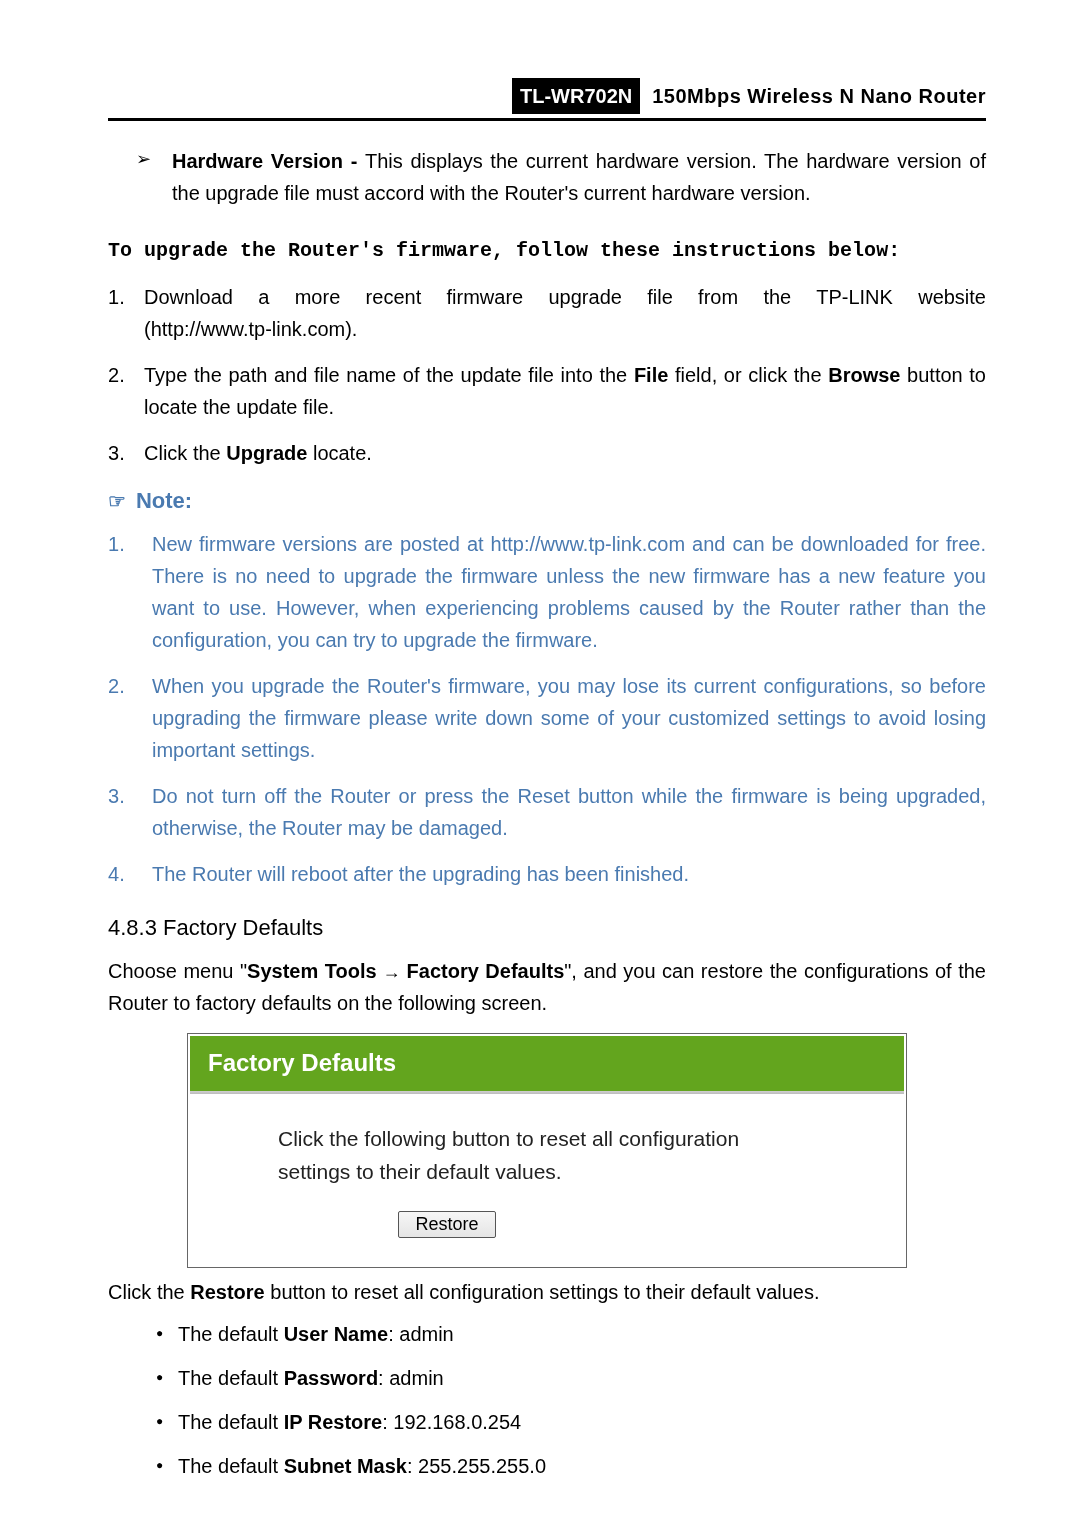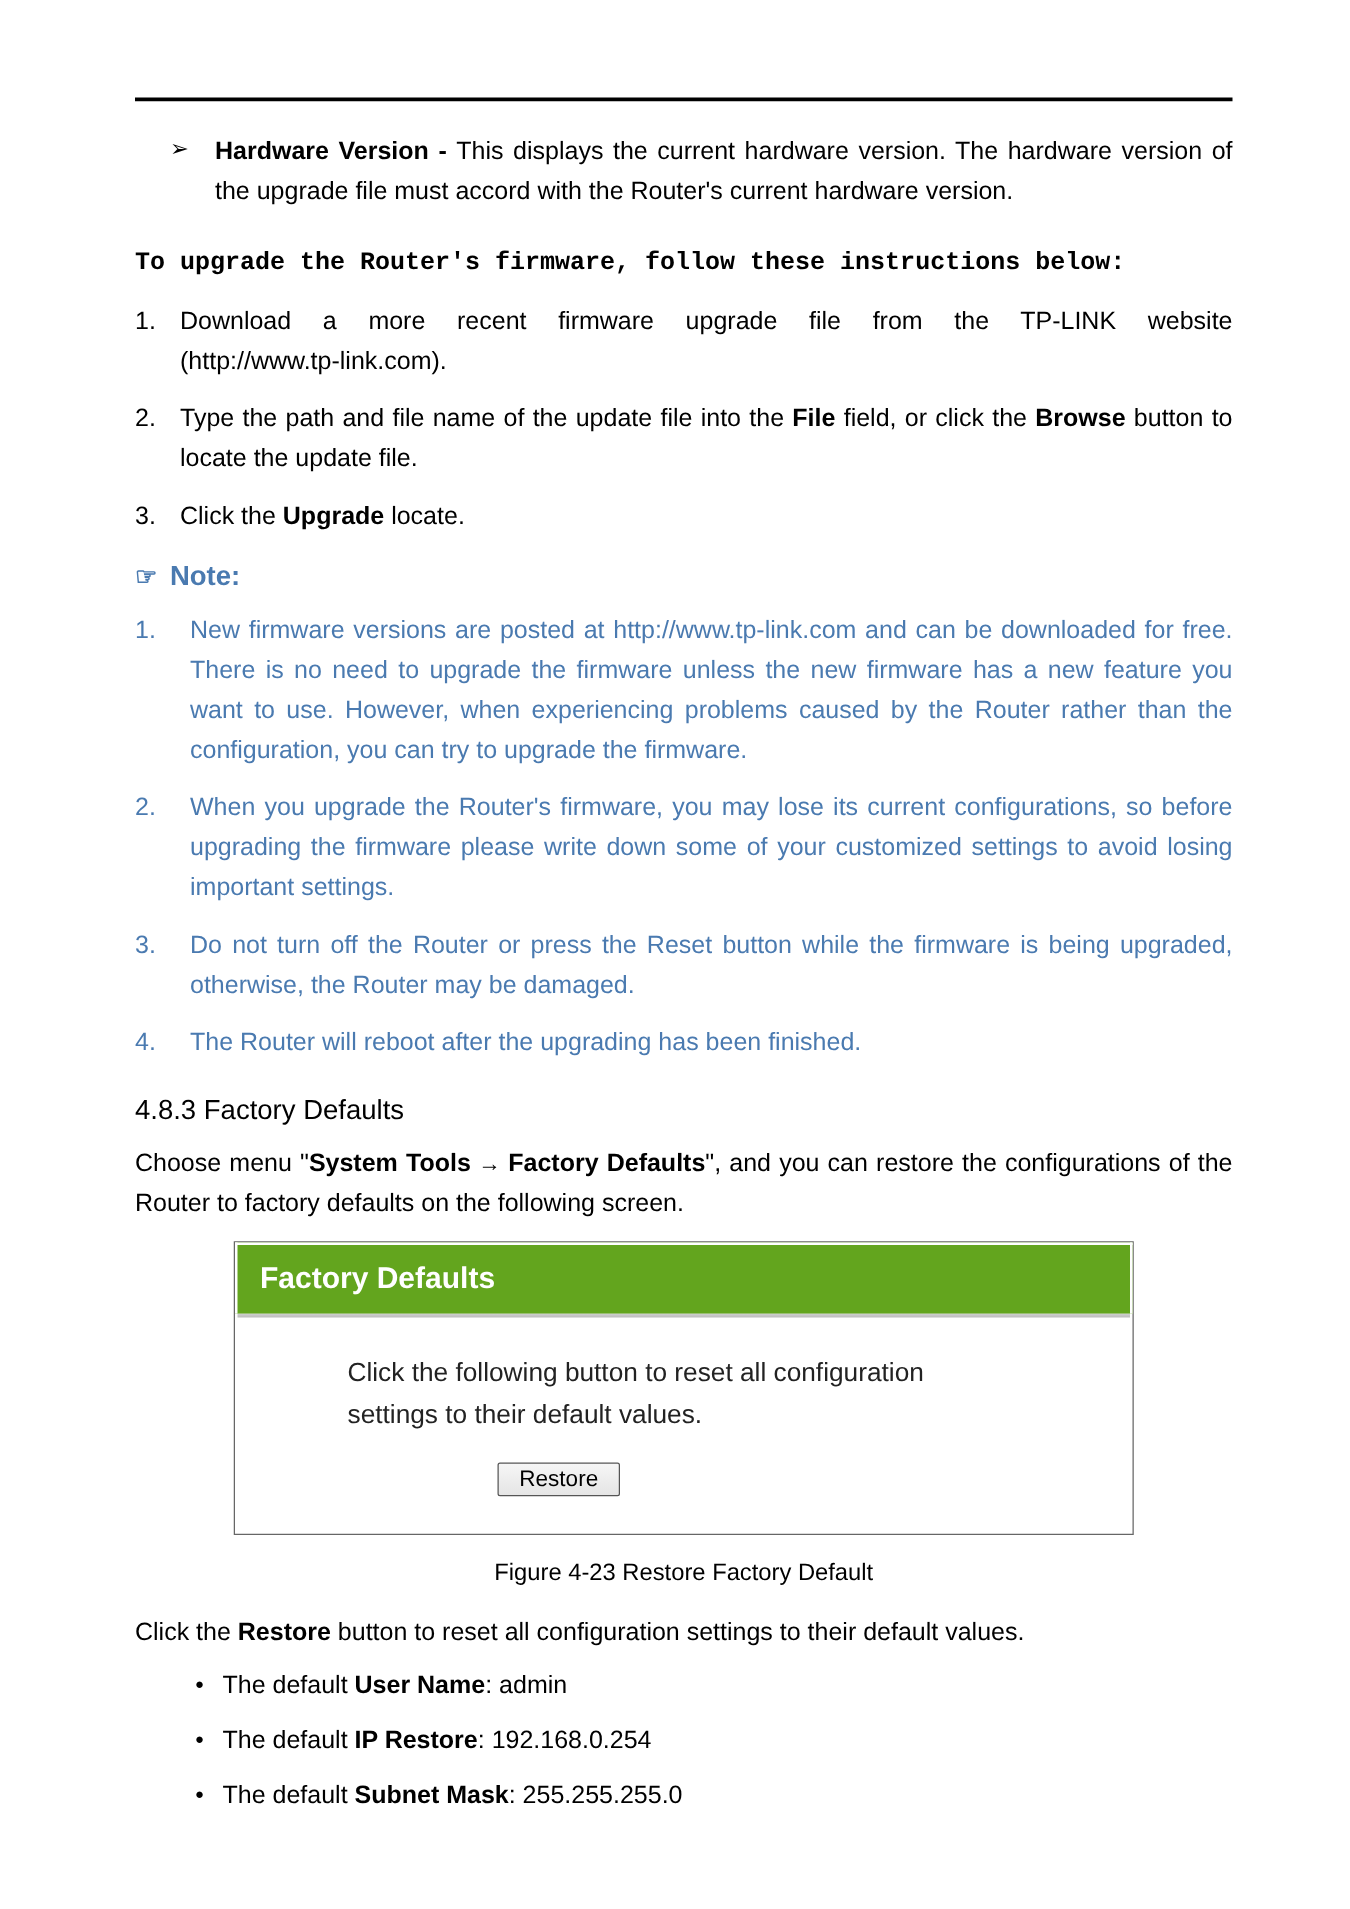--- a/index.html
+++ b/index.html
@@ -193,20 +193,24 @@
   }
   .arrow-sym {
     font-size: 18px;
   }
 </style>
 </head>
 <body>
 
 <div class="page">
 
+  <div class="header-row">
+    <span class="model-box">TL-WR702N</span>
+    <span class="model-desc">150Mbps  Wireless  N  Nano  Router</span>
+  </div>
   <hr class="hr1">
 
   <ul class="arrow-list">
     <li>
       <span class="bold">Hardware Version - </span><span>This displays the current hardware version. The hardware version of the upgrade file must accord with the Router's current hardware version.</span>
     </li>
   </ul>
 
   <div class="instr-heading">To upgrade the Router's firmware, follow these instructions below:</div>
 
@@ -250,31 +254,33 @@
         <span class="panel-header-text">Factory Defaults</span>
       </div>
       <div class="panel-divider"></div>
       <div class="panel-body">
         <div class="panel-msg">Click the following button to reset all configuration settings to their default values.</div>
         <button class="restore-btn">Restore</button>
       </div>
     </div>
   </div>
 
-  <div class="figure-caption">Figure 4-23 Restore Factory Default</div>
 
   <p style="margin:0 0 10px 0">
     <span>Click the </span><span class="bold">Restore</span><span> button to reset all configuration settings to their default values.</span>
   </p>
 
   <ul class="bullet-list">
     <li>
       <span>The default </span><span class="bold">User Name</span><span>: admin</span>
     </li>
     <li>
+      <span>The default </span><span class="bold">Password</span><span>: admin</span>
+    </li>
+    <li>
       <span>The default </span><span class="bold">IP Restore</span><span>: 192.168.0.254</span>
     </li>
     <li>
       <span>The default </span><span class="bold">Subnet Mask</span><span>: 255.255.255.0</span>
     </li>
   </ul>
 
 </div>
 
 </body></html>

